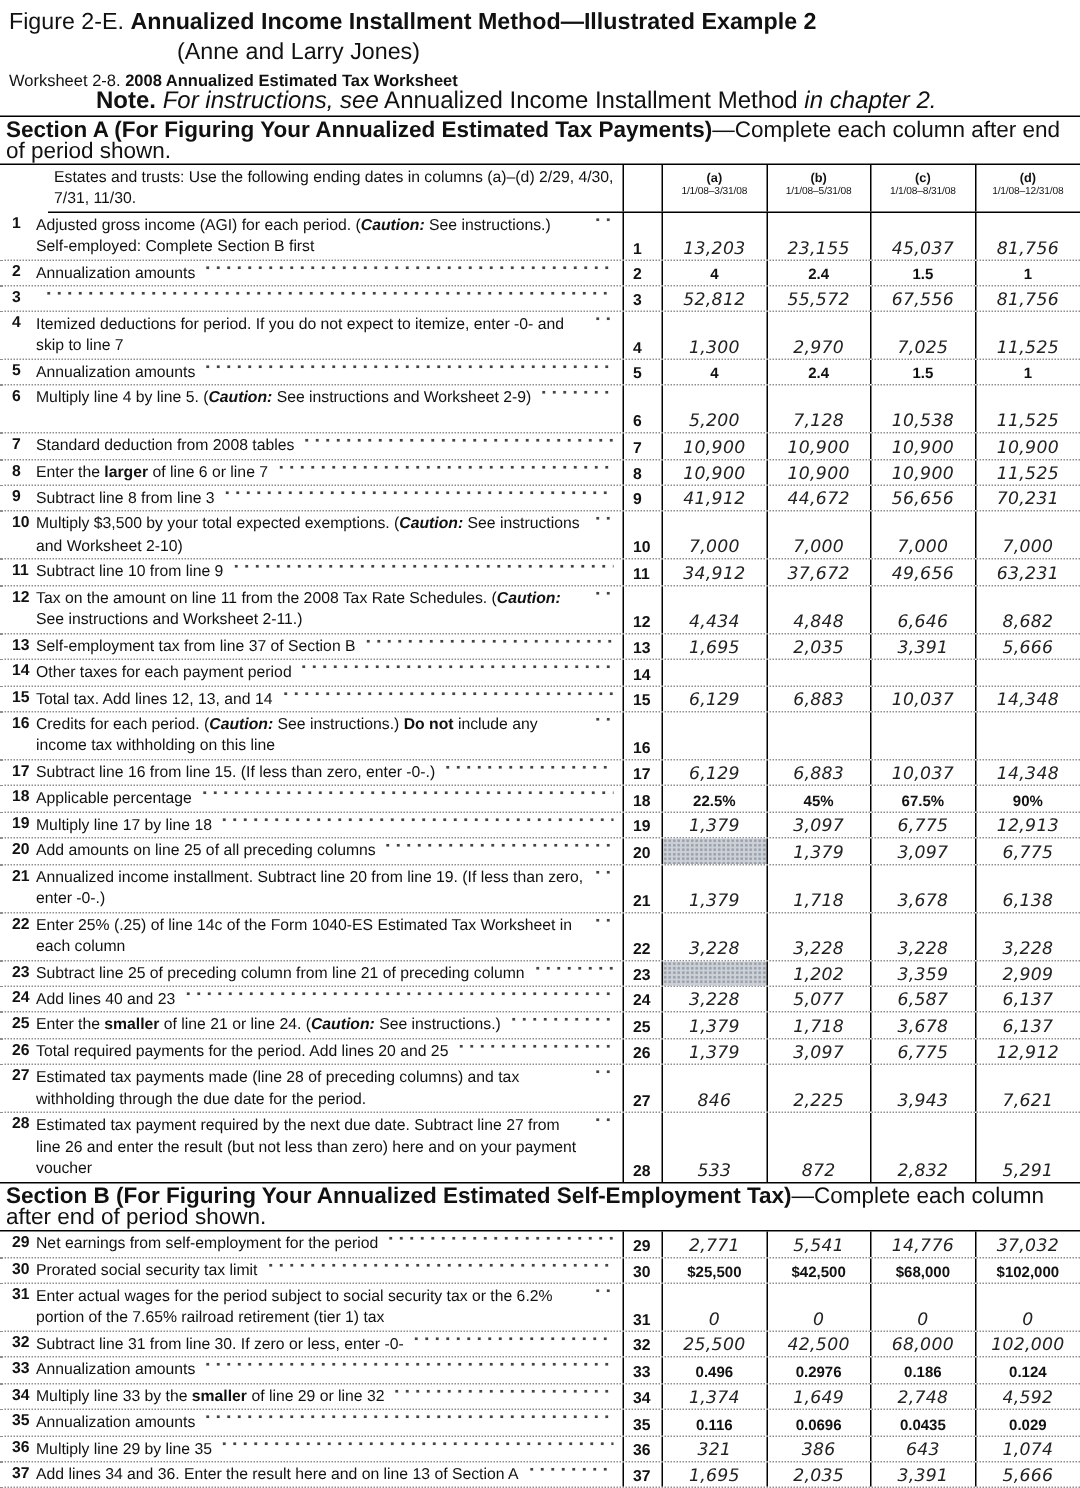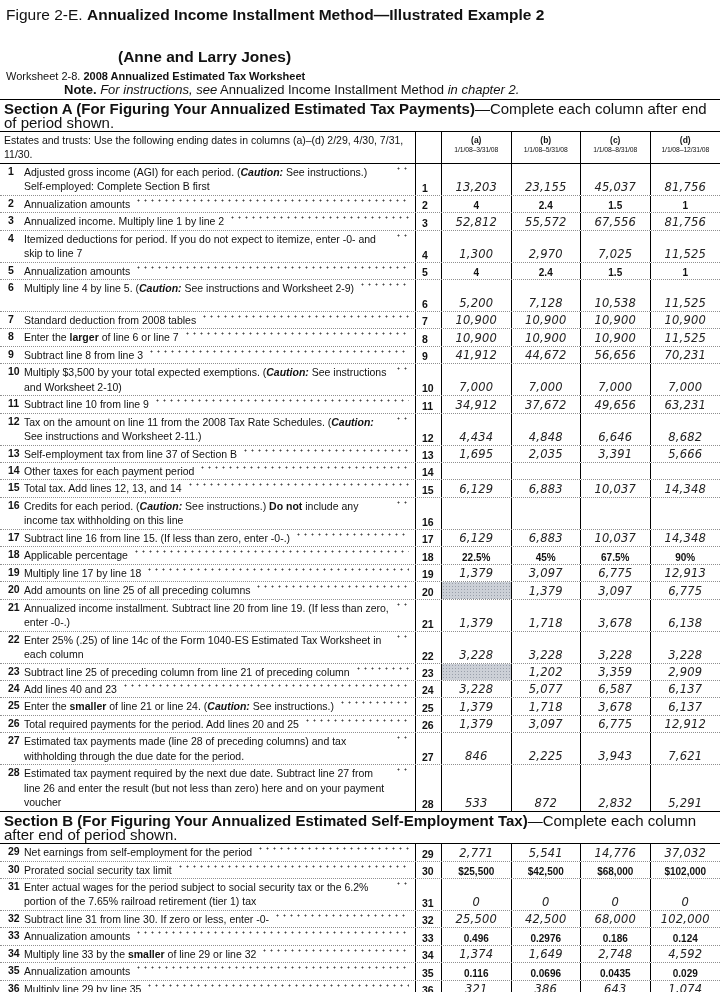--- a/index.html
+++ b/index.html
@@ -4,32 +4,32 @@
 <style>
   html,body{margin:0;padding:0;background:#fff;}
   body{width:720px;height:992px;overflow:hidden;color:#111;
        font-family:"Liberation Sans",sans-serif;-webkit-font-smoothing:antialiased;}
   .page{width:720px;box-sizing:border-box;}
 
   
   .fig-head{padding:5px 4px 2px 6px;font-size:15.5px;line-height:19px;}
   .fig-head .figlabel{font-weight:normal;}
   .fig-head .figtitle{font-weight:bold;}
-  .fig-sub{padding:0 0 3px 118px;font-size:15.5px;font-weight:bold;line-height:18px;margin-top:22px;}
+  .fig-sub{padding:0 0 3px 118px;font-size:15.5px;font-weight:normal;line-height:18px;}
   .ws-line{padding:1px 23px 0 6px;font-size:11px;line-height:13px;}
   .ws-line b{font-weight:bold;}
-  .note-line{padding:0 6px 3px 64px;font-size:13px;line-height:13px;}
+  .note-line{padding:0 6px 3px 64px;font-size:16px;line-height:13px;}
 
   
   .tbl{border-top:1.5px solid #000;border-bottom:1.5px solid #444;}
   .sec-head{font-size:15px;line-height:14px;padding:1.5px 4px;border-bottom:1.5px solid #000;}
   .sec-head .sb{font-weight:bold;}
   .row{display:flex;border-bottom:1px dotted #8f8f8f;align-items:stretch;}
   .row:last-child{border-bottom:none;}
-  .colhead-row{border-bottom:1px solid #000;min-height:30px;}
+  .colhead-row{border-bottom:1px solid #000;min-height:30px;margin-left:32px;}
 
   .desc{flex:1 1 auto;display:flex;min-width:0;border-right:1px solid #000;}
   .rownum{width:24px;flex:0 0 24px;font-weight:bold;font-size:10.5px;
           padding:1px 0 1px 8px;box-sizing:border-box;}
   .lbl{flex:1 1 auto;min-width:0;font-size:10.5px;line-height:14.4px;
        padding:1px 4px 1px 0;display:flex;}
   .lbl .t{flex:0 1 auto;}
   .leader{flex:1 0 14px;height:5px;margin:0 2px 2px 5px;
           background-image:radial-gradient(circle,#444 0.9px,transparent 1.1px);
           background-size:7px 3px;background-repeat:repeat-x;background-position:left bottom;}
@@ -152,21 +152,20 @@
           </div>
     <div class="val">
             <span class="printed">1</span>
           </div>
   </div>
 
   <div class="row l1">
     <div class="desc">
       <div class="rownum">3</div>
       <div class="lbl">
-        <span class="t">Annualized income. Multiply line 1 by line 2</span>
         <span class="leader"></span>
       </div>
     </div>
     <div class="lineno">3</div>
     <div class="val">
             <span class="hand">52,812</span>
           </div>
     <div class="val">
             <span class="hand">55,572</span>
           </div>

